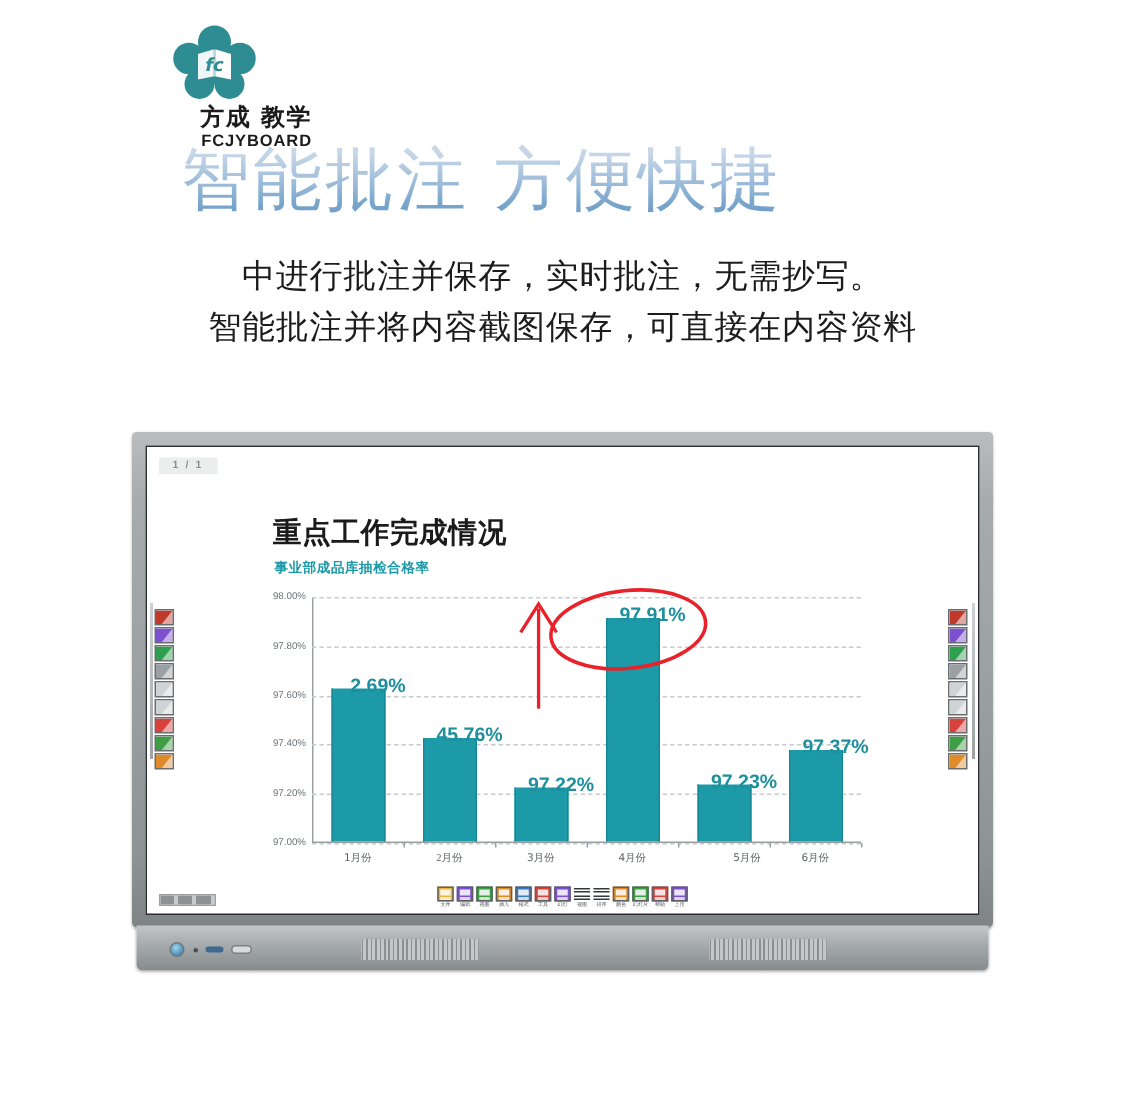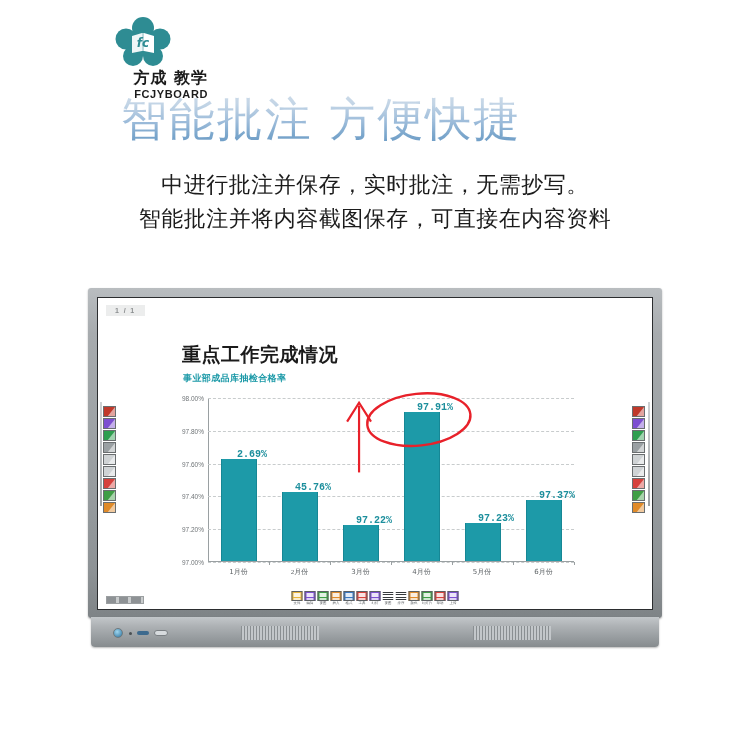--- a/index.html
+++ b/index.html
@@ -134,22 +134,22 @@
     font-size: 6.5px; color: #6f7477; white-space: nowrap;
   }
   .axis-y { position: absolute; left: 0; top: 0; bottom: 0; width: 1px; background: #9aa0a2; }
   .axis-x { position: absolute; left: 0; right: 0; bottom: 0; height: 1px; background: #9aa0a2; }
   .bar {
     position: absolute; bottom: 1px; width: 36px;
     background: #1d9aa8; border-left: 1px solid #168795; border-right: 1px solid #168795;
   }
   .bar-label {
     position: absolute; transform: translateX(-50%);
-    font-family: Liberation Mono, monospace;
-    font-size: 10px; font-weight: 700; color: #1d8f9d; white-space: nowrap; padding-left: 27px;
+    font-family: Liberation Sans, sans-serif;
+    font-size: 13px; font-weight: 700; color: #1d8f9d; white-space: nowrap; padding-left: 27px;
   }
   .xtick {
     position: absolute; top: calc(100% + 5px); transform: translateX(-50%);
     font-family: "DejaVu Sans", sans-serif;
     font-size: 7px; color: #5e6366; white-space: nowrap;
   }
   .tickmark { position: absolute; bottom: -3px; width: 1px; height: 3px; background: #9aa0a2; }
 
   
   .anno { position: absolute; left: 0; top: 0; width: 100%; height: 100%; pointer-events: none; }
@@ -324,21 +324,21 @@
             <div class="bar" style="left: 134.5px; height: 36.08px; background: rgb(29, 154, 168);"></div>
             <div class="bar-label" style="left: 152.5px; top: 116.92px; color: rgb(29, 143, 157);">97.22%</div>
             <div class="xtick" style="left: 152.5px;">3月份</div>
             <div class="tickmark" style="left: 183px;"></div>
             <div class="bar" style="left: 195.5px; height: 149.24px; background: rgb(29, 154, 168);"></div>
             <div class="bar-label" style="left: 213.5px; top: 3.76px; color: rgb(29, 143, 157);">97.91%</div>
             <div class="xtick" style="left: 213.5px;">4月份</div>
             <div class="tickmark" style="left: 244px;"></div>
             <div class="bar" style="left: 256.5px; height: 37.72px; background: rgb(29, 154, 168);"></div>
             <div class="bar-label" style="left: 274.5px; top: 115.28px; color: rgb(29, 143, 157);">97.23%</div>
-            <div class="xtick" style="left: 274px;">5月份</div>
+            <div class="xtick" style="left: 290px;">5月份</div>
             <div class="tickmark" style="left: 305px;"></div>
             <div class="bar" style="left: 317.5px; height: 60.68px; background: rgb(29, 154, 168);"></div>
             <div class="bar-label" style="left: 335.5px; top: 92.32px; color: rgb(29, 143, 157);">97.37%</div>
             <div class="xtick" style="left: 335.5px;">6月份</div>
             <div class="tickmark" style="left: 366px;"></div>
           </div>
       </div>
 
       <svg class="anno" id="anno-svg" viewBox="0 0 556 312">
         <ellipse id="anno-ellipse" cx="322" cy="122" rx="52" ry="26" fill="none" stroke="#e8212a" stroke-width="2.4" transform="rotate(-6 322 122)"></ellipse>

